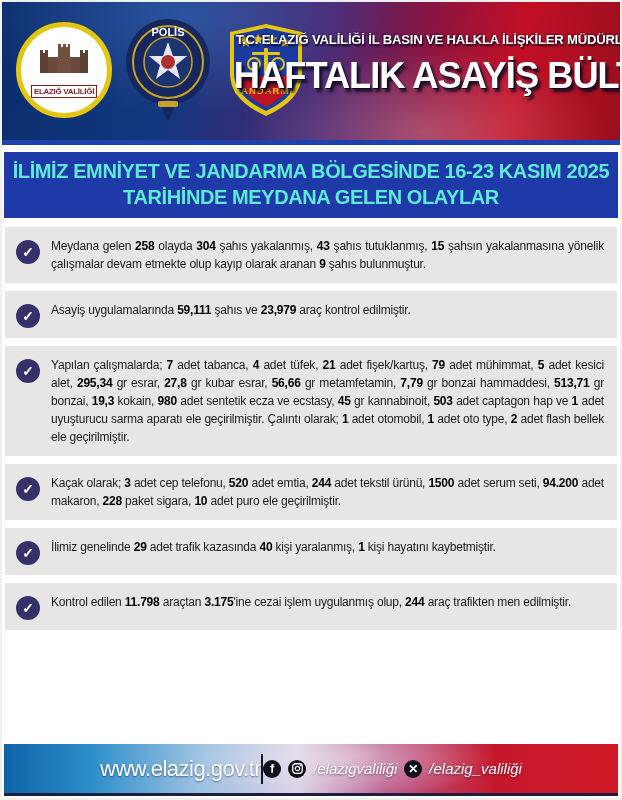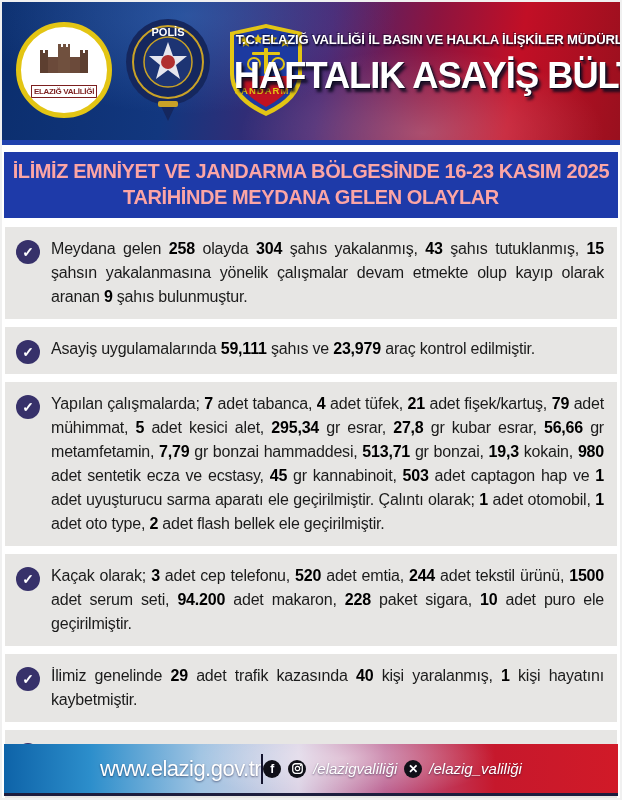--- a/index.html
+++ b/index.html
@@ -35,37 +35,37 @@
   }
   .main-title {
     margin-top:8px; color:#fff; font-weight:800; font-size:37px; letter-spacing:-1px;
     text-shadow:3px 4px 3px rgba(10,10,30,0.85), 1px 1px 0 rgba(10,10,30,0.9);
     white-space:nowrap; transform:scaleX(0.98); transform-origin:center;
   }
   .header-rule { height:5px; background:#1f41ad; }
   .header-gap { height:7px; background:#ffffff; }
   
   .banner {
-    margin:0 2px; background:#1e3aa9; color:#fca5a5; text-align:center;
+    margin:0 2px; background:#1e3aa9; color:#5eead4; text-align:center;
     padding:7px 4px 8px; line-height:1.28;
   }
   .banner div { font-weight:700; font-size:20px; letter-spacing:-0.4px; white-space:nowrap; }
   
   .body { padding:9px 3px 0; background:#fff; }
   .bullet {
     background:#e7e6e4; display:flex; gap:11px; padding:10px 13px 10px 11px;
     margin-bottom:8px; align-items:flex-start;
   }
   .check-icon {
     flex:none; width:24px; height:24px; border-radius:50%; background:#37316a;
     color:#fff; display:flex; align-items:center; justify-content:center;
     font-size:14px; font-weight:700; margin-top:3px;
   }
   .bullet-text {
-    font-size:16px; color:#1b1b1b; line-height:1.5; text-align:justify;
+    font-size:12px; color:#1b1b1b; line-height:1.5; text-align:justify;
     letter-spacing:-0.2px; width:100%;
   }
   .bullet-text b { font-weight:700; color:#000; }
   
   .footer {
     position:absolute; left:2px; right:2px; bottom:2px; height:52px;
     background:
       radial-gradient(ellipse 220px 60px at 55% 30%, rgba(255,255,255,0.45), rgba(255,255,255,0) 70%),
       linear-gradient(90deg, #0e63a8 0%, #2c8ecb 14%, #9fc3e2 32%, #d9cfe3 48%, #b85a8c 62%, #c6182c 80%, #d11a28 100%);
     display:flex; align-items:center; justify-content:center; gap:0;

